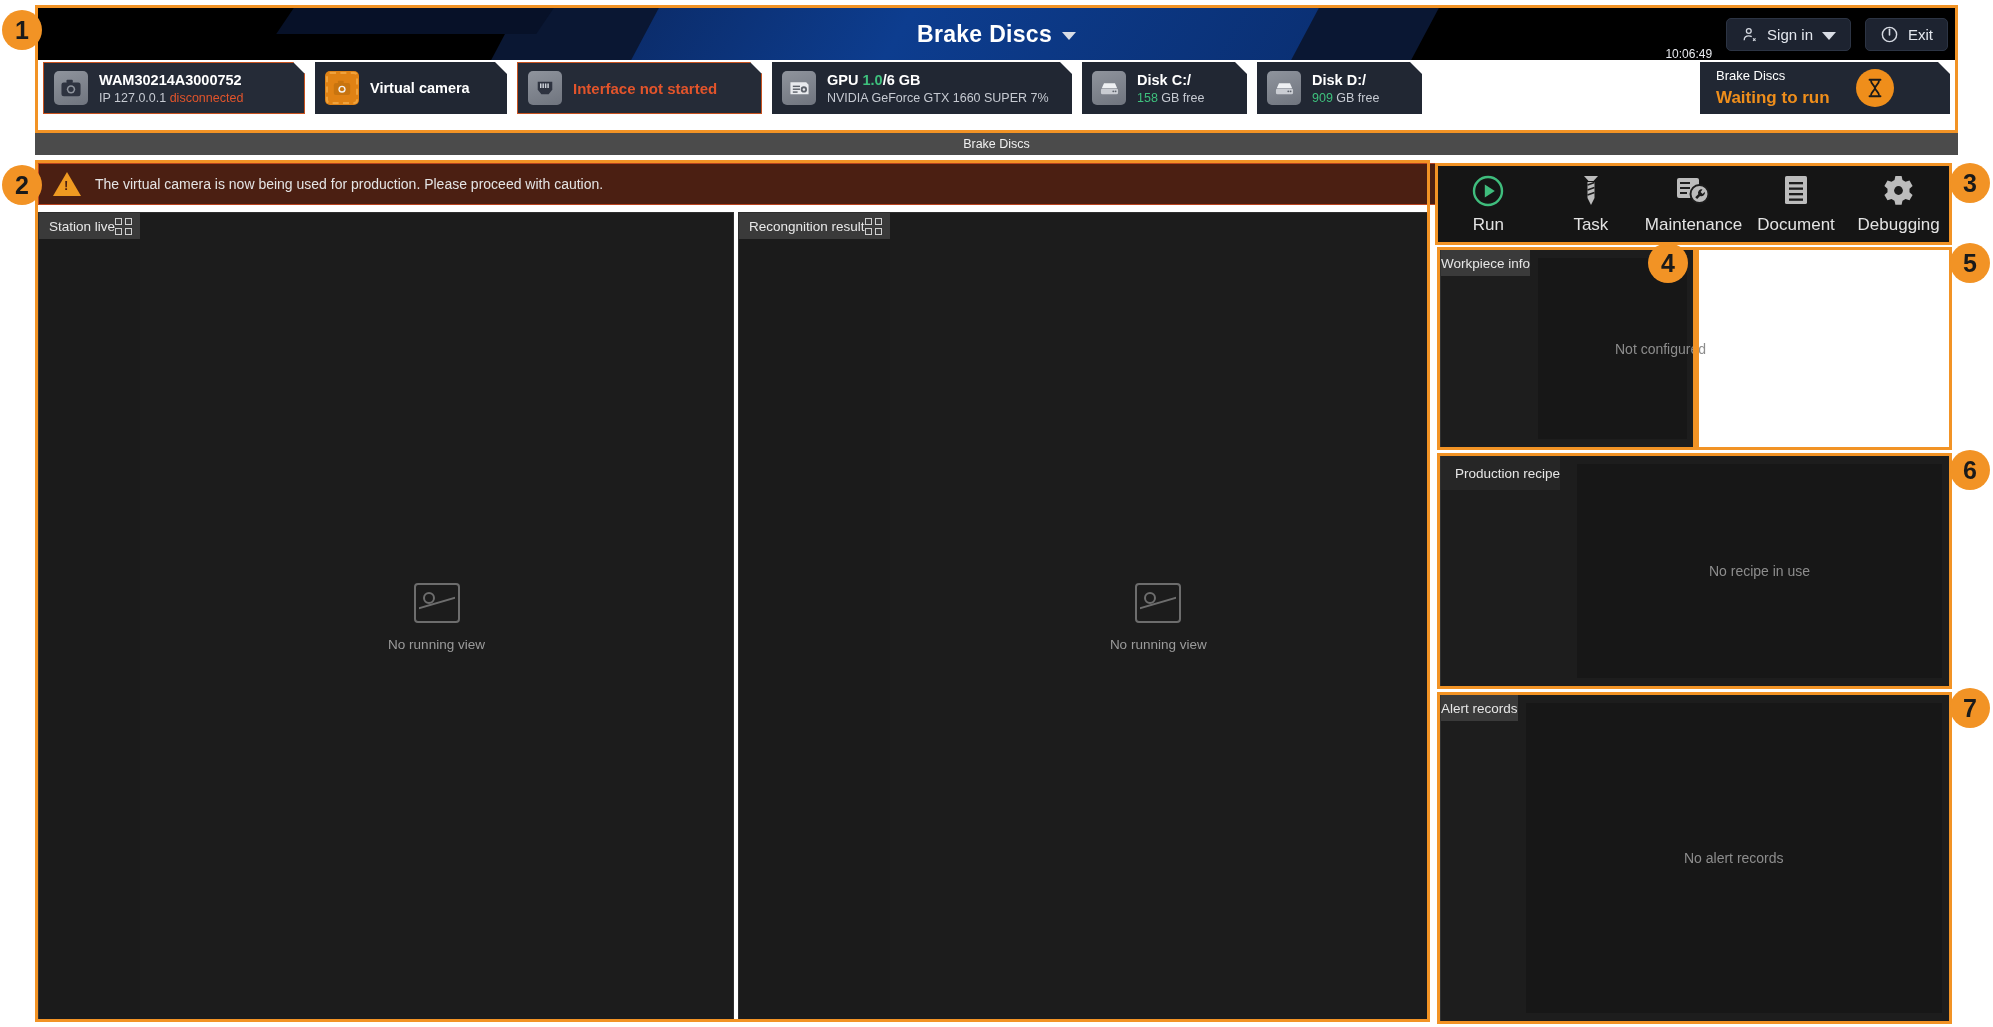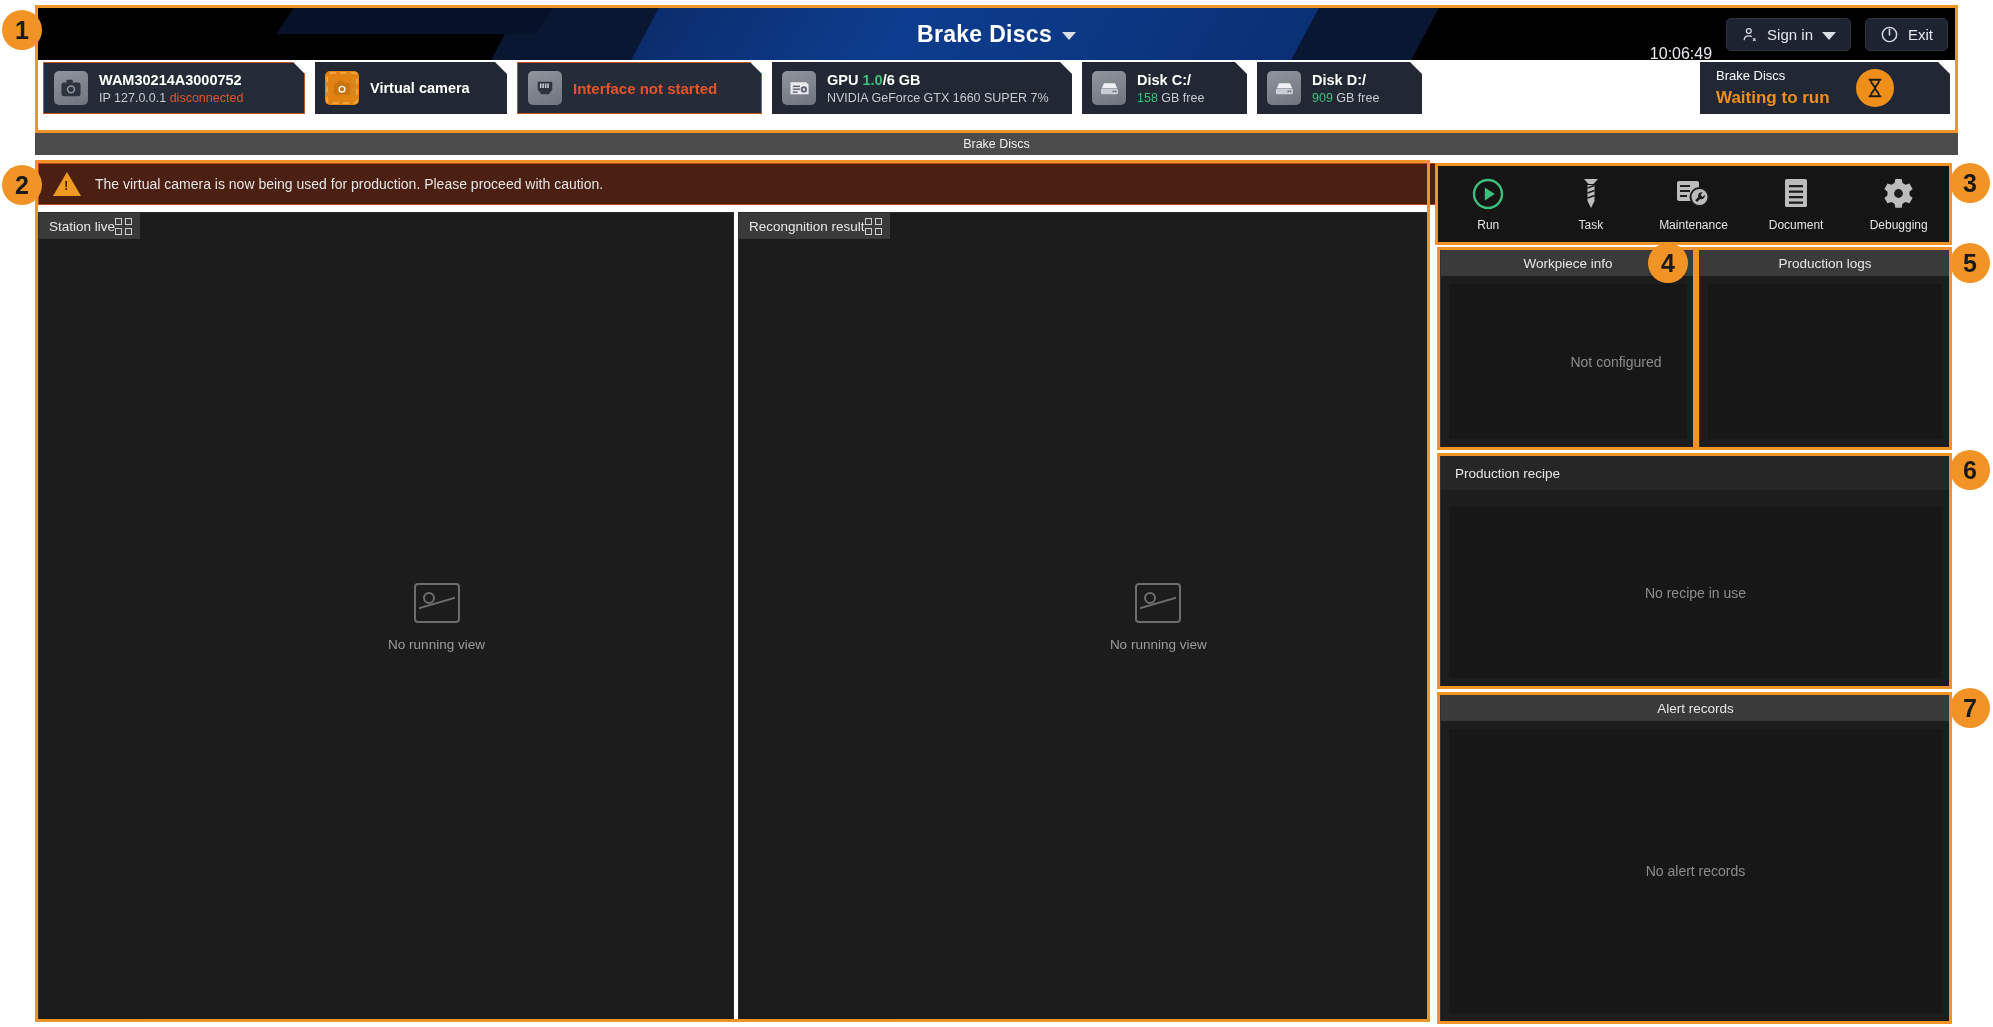--- a/index.html
+++ b/index.html
@@ -76,21 +76,21 @@
     width: 0; height: 0;
     border-left: 7px solid transparent;
     border-right: 7px solid transparent;
     border-top: 8px solid #d9dde5;
     margin-top: 4px;
   }
   .header-right {
     position: absolute; right: 10px; top: 0; height: 52px;
     display: flex; align-items: center; gap: 14px; z-index: 6;
   }
-  .clock { color: #e8eaef; font-size: 16px; margin-top: 40px; }
+  .clock { color: #e8eaef; font-size: 12px; margin-top: 40px; }
   .hbtn {
     display: flex; align-items: center; gap: 9px;
     background: #1d2330;
     border: 1px solid #2c3444;
     border-radius: 5px;
     height: 33px; padding: 0 14px;
     color: #dfe3ea; font-size: 15px;
   }
   .hbtn .lbl { color: #e3e7ee; }
 
@@ -225,28 +225,28 @@
   .rail-toolbar {
     position: absolute; left: 1437px; top: 165px;
     width: 513px; height: 78px;
     background: #151515;
     display: flex; align-items: center;
   }
   .tool {
     flex: 1;
     display: flex; flex-direction: column; align-items: center; gap: 7px;
   }
-  .tool .tl { color: #e3e3e3; font-size: 12px; }
+  .tool .tl { color: #e3e3e3; font-size: 17px; }
   .tool-ico { height: 34px; display: flex; align-items: center; justify-content: center; }
 
   .panel {
     position: absolute;
     background: #1d1d1d;
     border: 1px solid #303030;
-    display: flex; flex-direction: column;
+    display: flex; 
   }
   .panel-head-c {
     height: 26px; background: #3a3a3a;
     display: flex; align-items: center; justify-content: center;
   }
   .panel-head-l {
     height: 34px; background: #262626;
     display: flex; align-items: center; padding-left: 14px;
   }
   .panel-head-c span, .panel-head-l span { color: #e6e6e6; font-size: 13.5px; }
@@ -517,28 +517,20 @@
 
   <div class="panel" style="left:1440px; top:249px; width:256px; height:199px;">
     <div class="panel-head-c">
       <span>Workpiece info</span>
     </div>
     <div class="panel-body">
       <span class="empty" style="transform:translateX(48px)">Not configured</span>
     </div>
   </div>
 
-  <div class="panel" style="left:1699px; top:249px; width:252px; height:199px;">
-    <div class="panel-head-c">
-      <span>Production logs</span>
-    </div>
-    <div class="panel-body">
-      <span class="empty"></span>
-    </div>
-  </div>
 
   <div class="panel" style="left:1440px; top:455px; width:511px; height:232px;gap:9px;">
     <div class="panel-head-l">
       <span>Production recipe</span>
     </div>
     <div class="panel-body">
       <span class="empty">No recipe in use</span>
     </div>
   </div>
 

